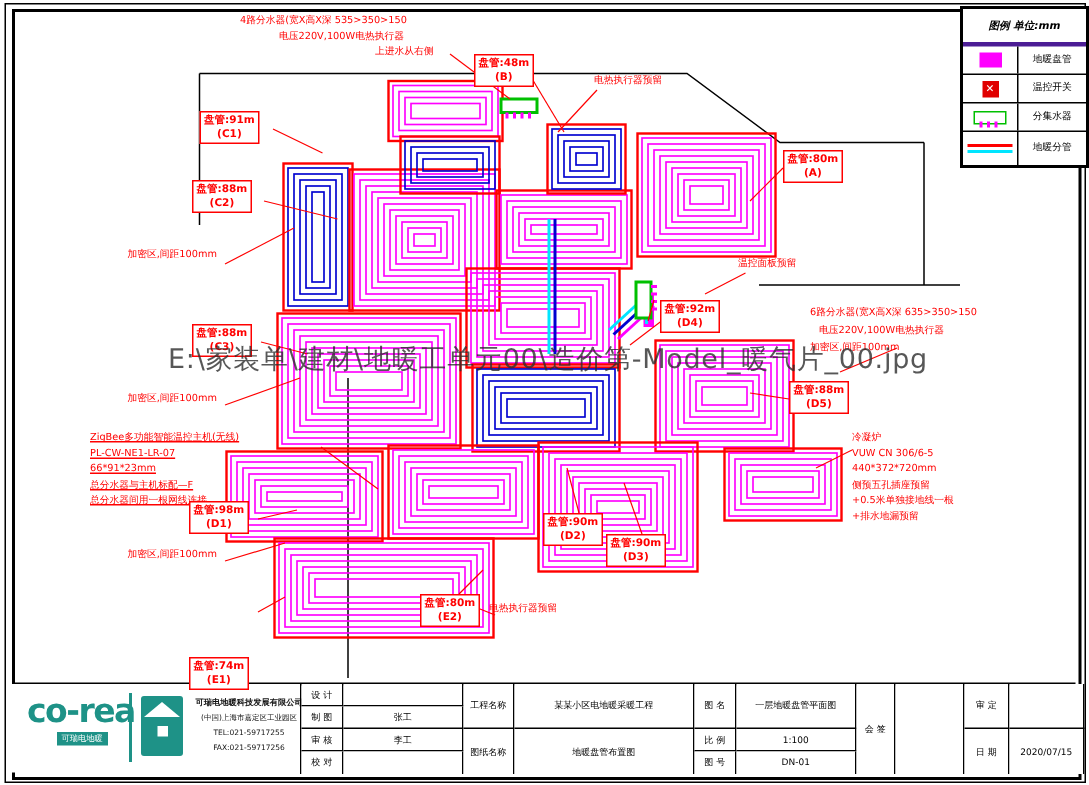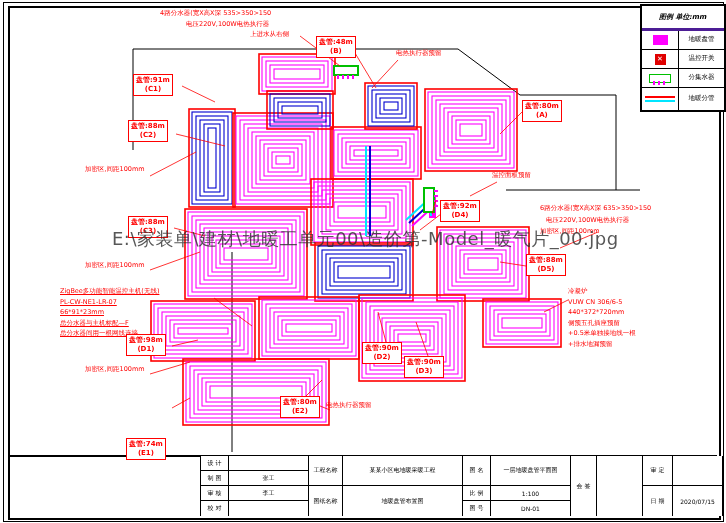--- a/index.html
+++ b/index.html
@@ -282,20 +282,35 @@
       <div>  冷凝炉</div>
       <div>VUW CN 306/6-5</div>
       <div>440*372*720mm</div>
       <div>侧预五孔插座预留</div>
       <div>+0.5米单独接地线一根</div>
       <div>+排水地漏预留</div>
     </div>
 
   <div id="titlestrip-line"></div>
 
+  <div id="logo-cell">
+    <div id="logo-brand">co-rea</div>
+    <div id="logo-sub">可瑞电地暖</div>
+    <div id="logo-divider"></div>
+    <div id="logo-house">
+        <div class="roof"></div>
+        <div class="win"></div>
+      </div>
+    <div id="company">
+      <div class="nm">可瑞电地暖科技发展有限公司</div>
+      <div>(中国)上海市嘉定区工业园区</div>
+      <div>TEL:021-59717255</div>
+      <div>FAX:021-59717256</div>
+    </div>
+  </div>
 
   <div id="tb">
     <div class="c" style="grid-column:1;grid-row:1">设 计</div>
     <div class="c" style="grid-column:1;grid-row:2">制 图</div>
     <div class="c" style="grid-column:1;grid-row:3">审 核</div>
     <div class="c nb" style="grid-column:1;grid-row:4">校 对</div>
     <div class="c" style="grid-column:2;grid-row:1"></div>
     <div class="c" style="grid-column:2;grid-row:2">张工</div>
     <div class="c" style="grid-column:2;grid-row:3">李工</div>
     <div class="c nb" style="grid-column:2;grid-row:4"></div>

